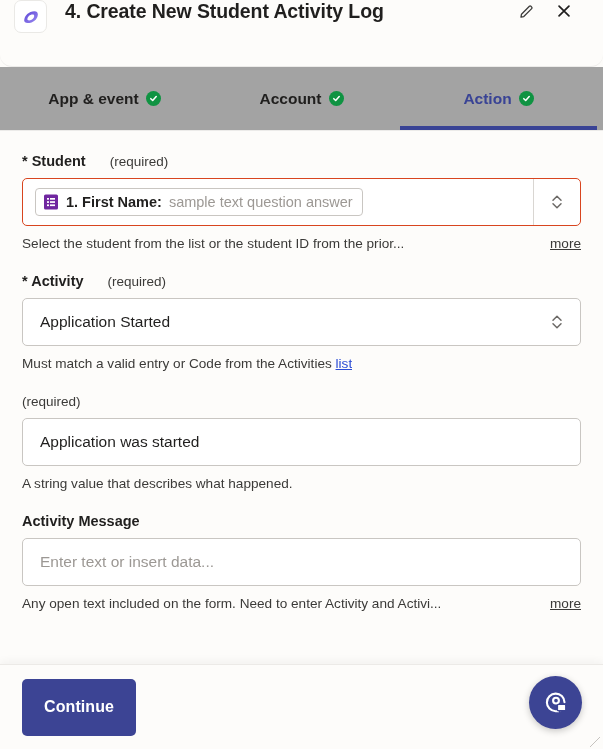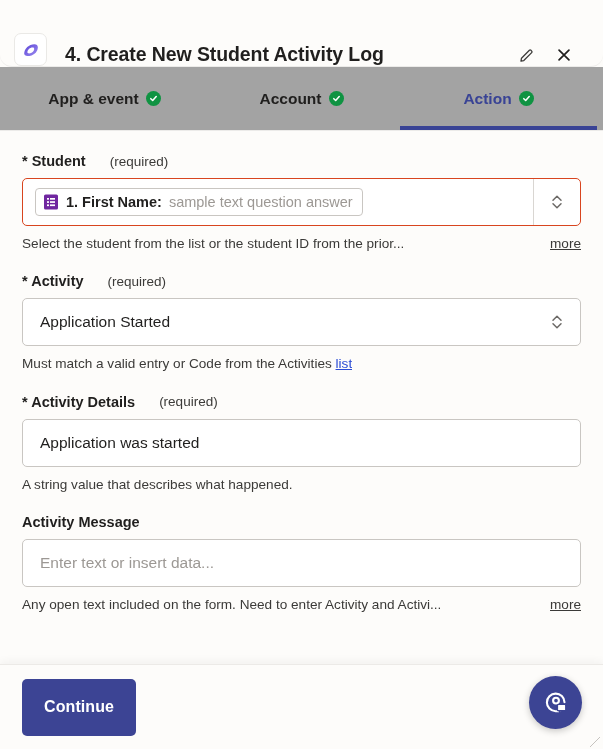--- a/index.html
+++ b/index.html
@@ -18,21 +18,21 @@
     background: #fdfcfa;
     display: flex;
     flex-direction: column;
   }
 
   
   .header {
     height: 67px;
     flex: 0 0 67px;
     display: flex;
-    align-items: flex-end;
+    align-items: flex-start;
     padding: 0 28px 0 14px;
     background: #fdfcfa;
     border-bottom: 1px solid #ecebe9;
     border-radius: 12px;
   }
   .app-icon {
     width: 33px;
     height: 33px;
     border-radius: 7px;
     border: 1px solid #eae9e6;
@@ -407,21 +407,20 @@
           </svg>
         </div>
       </div>
       <div class="help-row">
         <span class="help-text"><span>Must match a valid entry or Code from the Activities </span><span class="inline-link">list</span></span>
       </div>
     </div>
 
     <div class="field">
       <div class="label-row">
-        <span class="label-text"><span>*</span> <span>Activity Details</span></span>
         <span class="label-req">(required)</span>
       </div>
       <div class="input-shell">
         <div class="input-area tall">
           <span class="text-value">Application was started</span>
         </div>
       </div>
       <div class="help-row">
         <span class="help-text">A string value that describes what happened.</span>
       </div>

